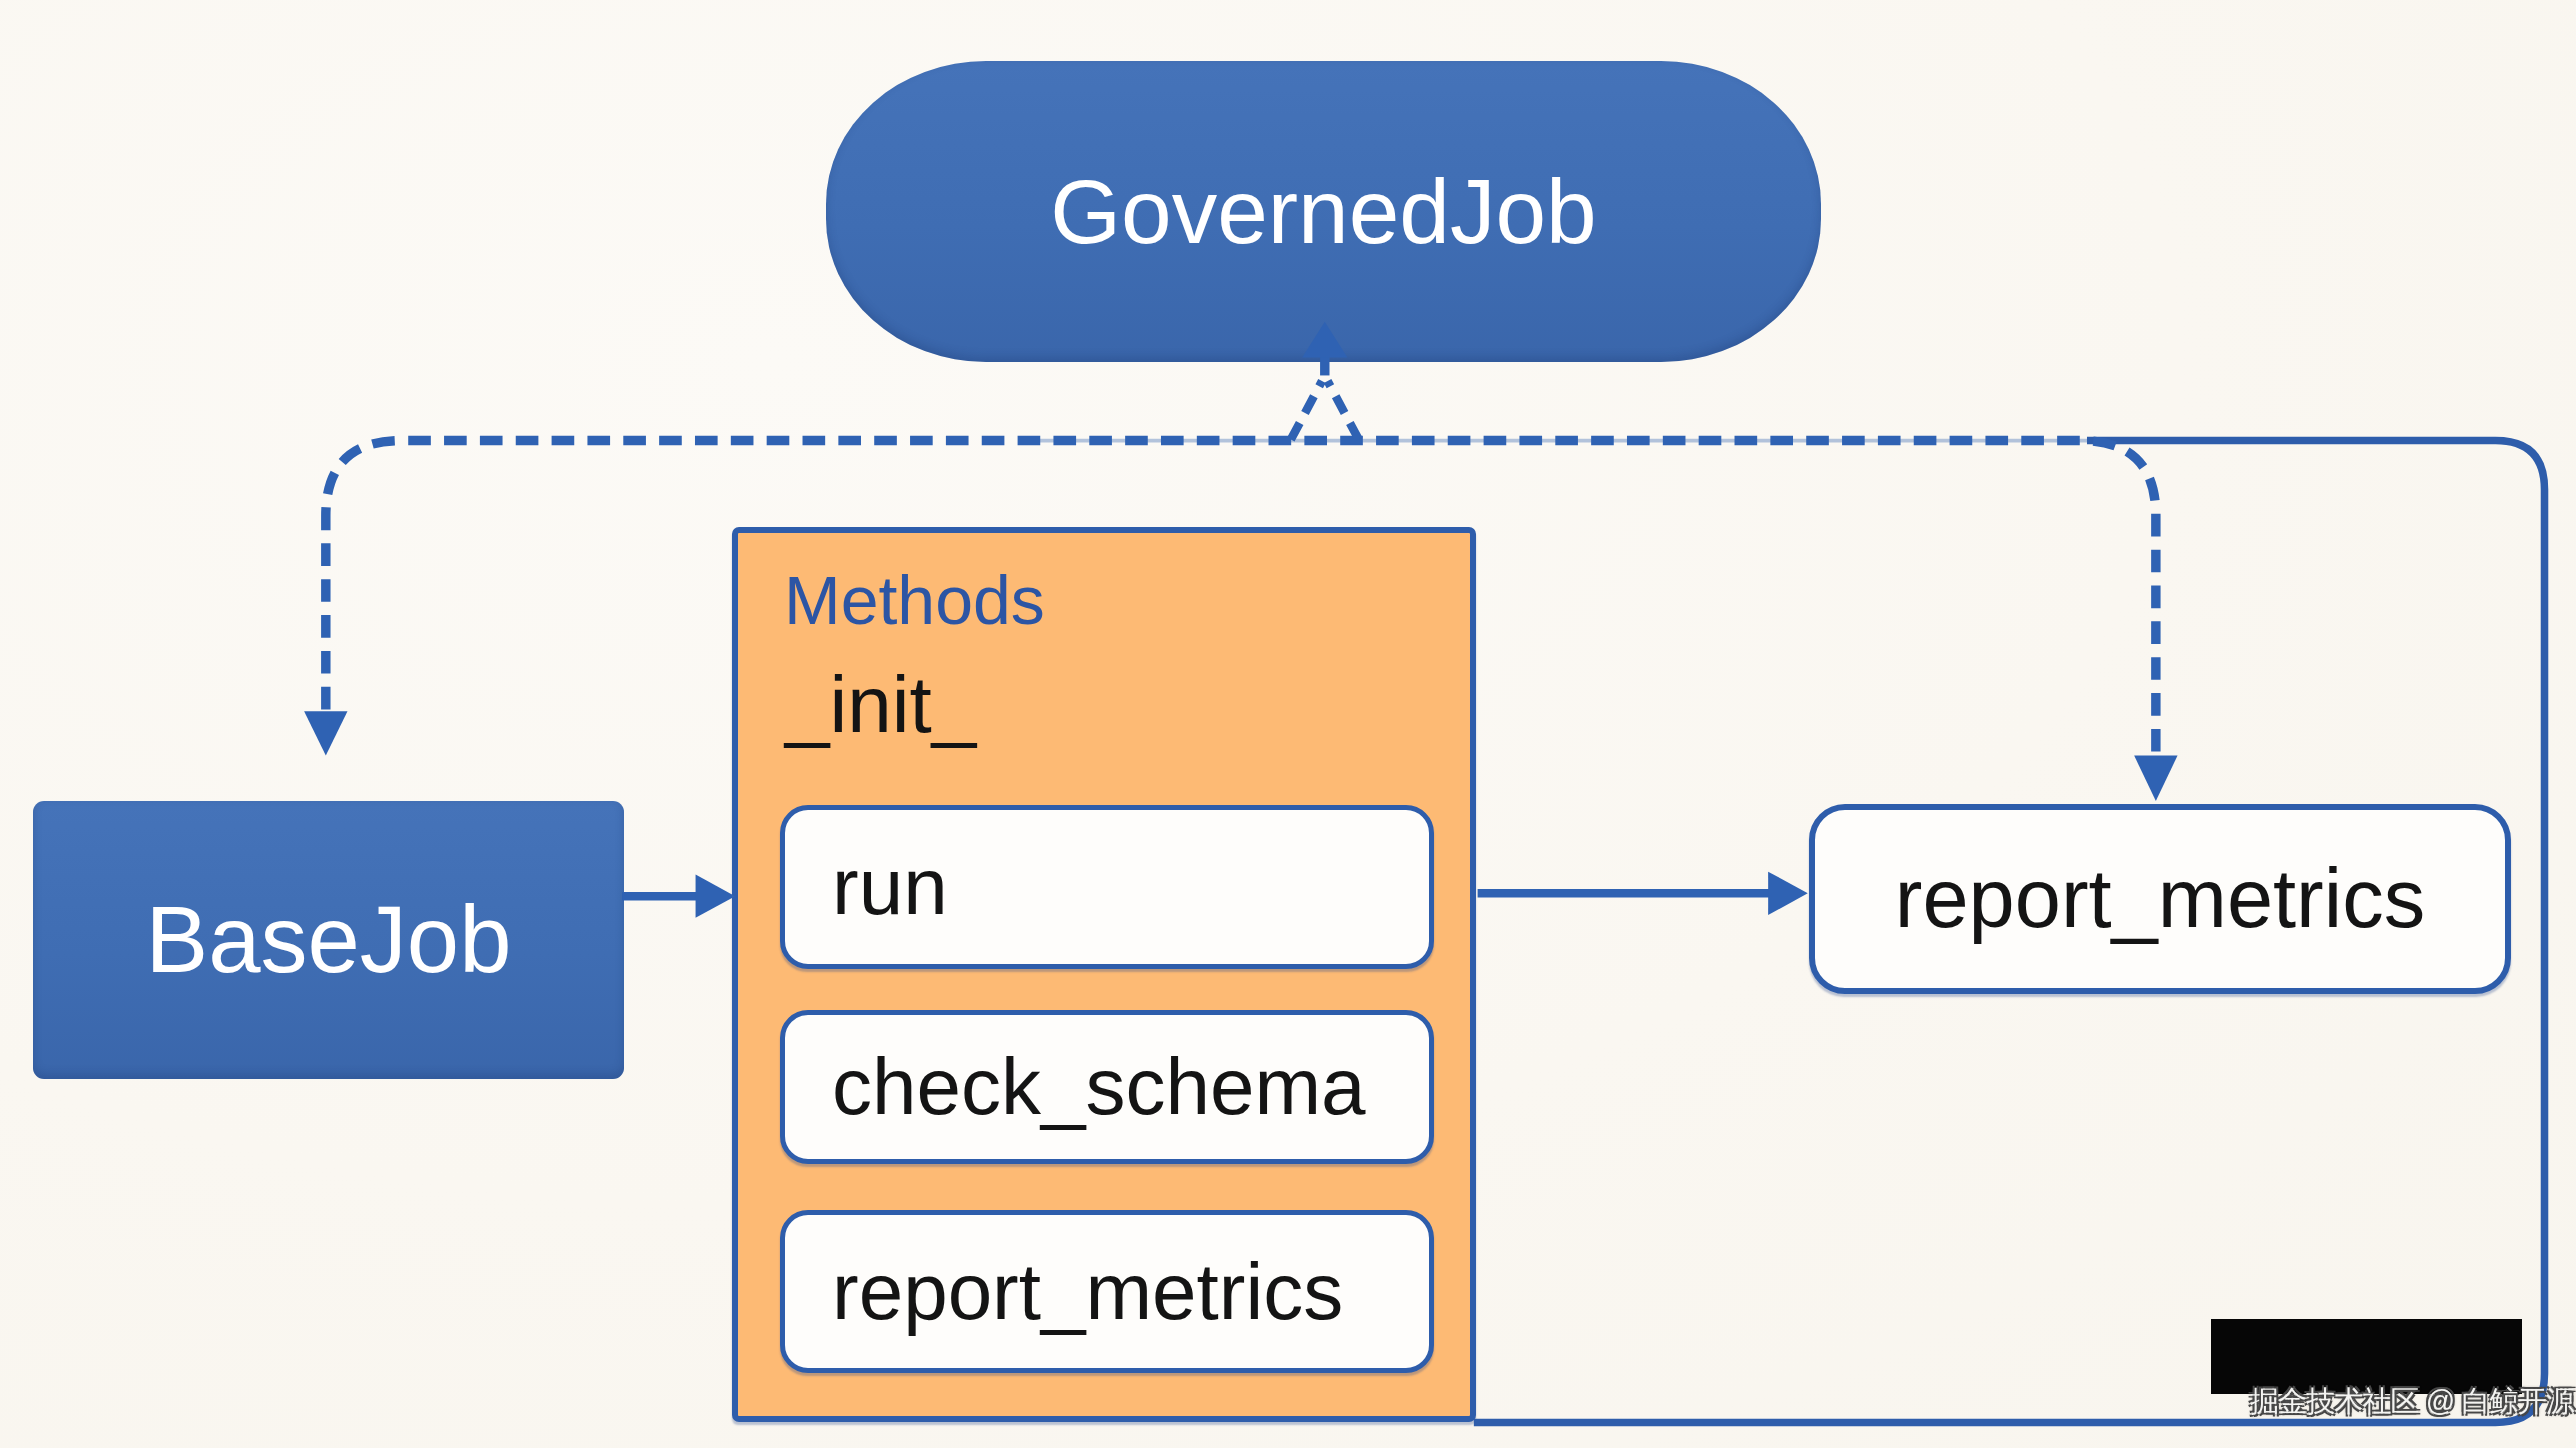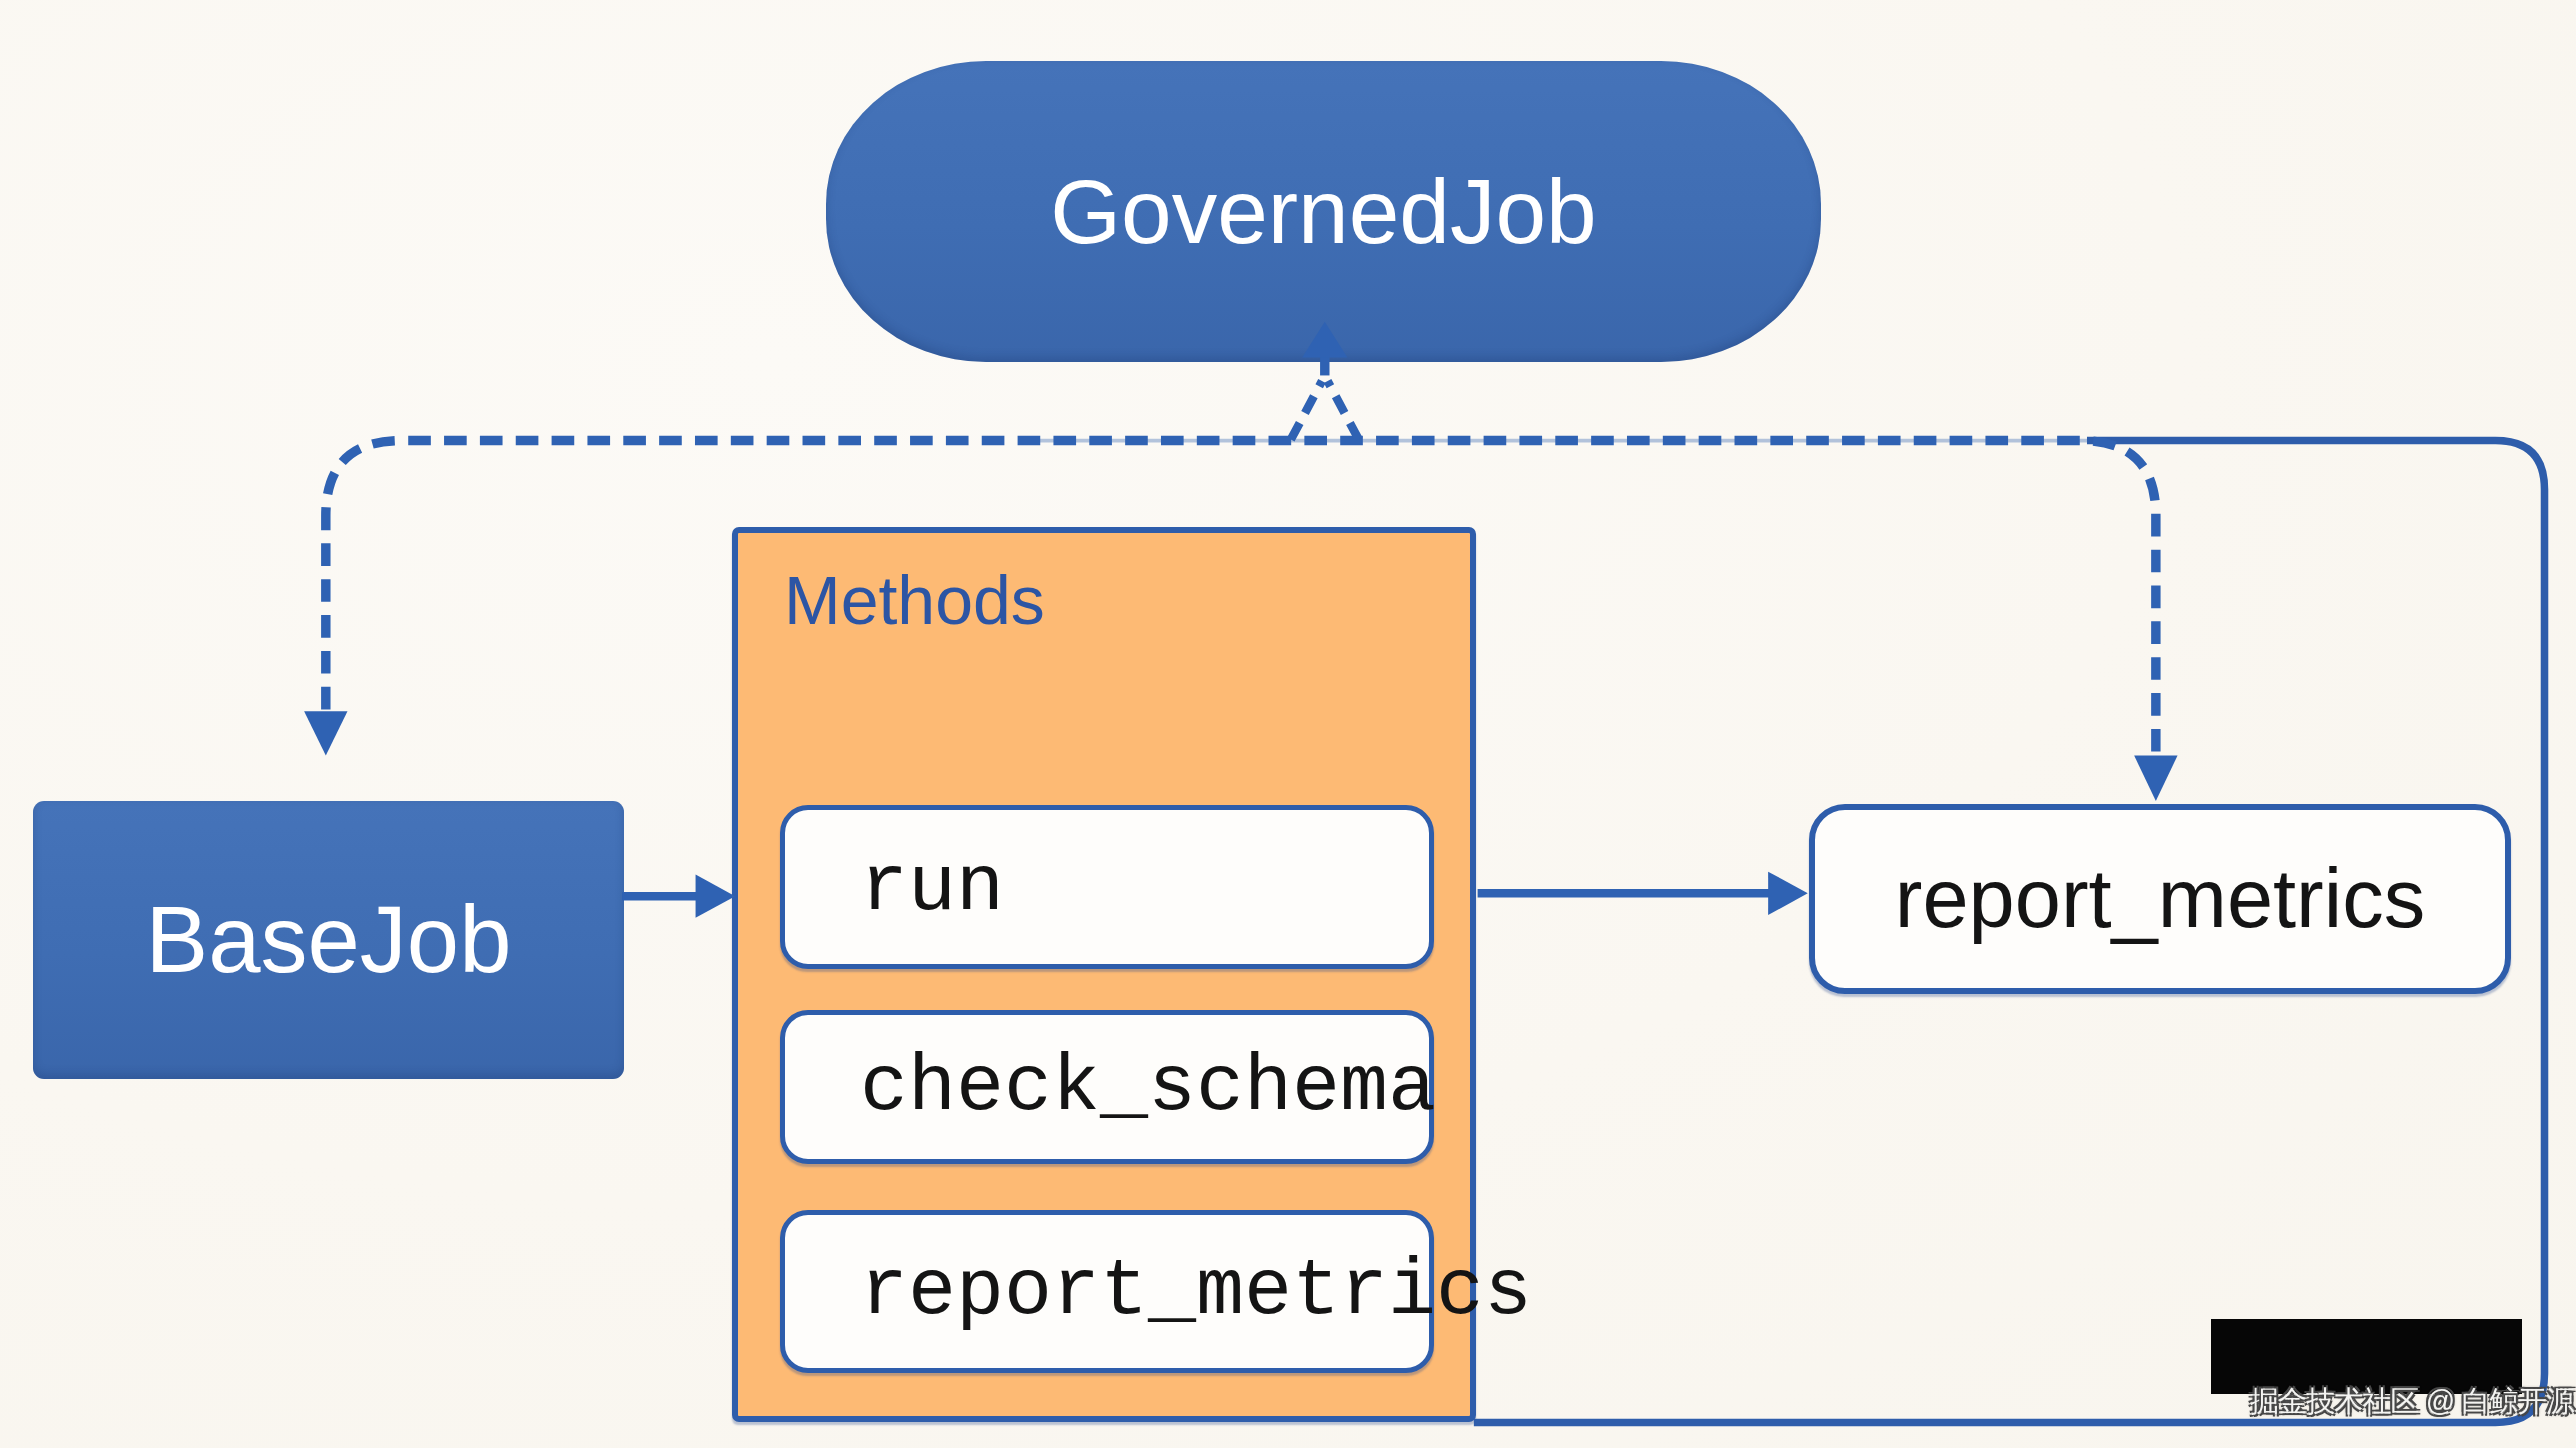--- a/index.html
+++ b/index.html
@@ -46,24 +46,23 @@
   }
   .init-label {
     position:absolute; left:47px; top:126px;
     font-size:80px; color:#141414; white-space:nowrap;
   }
   .m-item {
     position:absolute; left:42px; width:654px;
     border:5.7px solid #2e5dab; border-radius:28px;
     background:#fefdfb;
     display:flex; align-items:center;
-    padding-left:75px;
+    padding-left:47px;
     font-size:80px; color:#141414; white-space:nowrap;
     box-shadow:0 3.8px 1.9px -0.9px rgba(35,70,140,.30);
-    font-family:Liberation Mono, monospace;
   }
   .m-item-run          { top:272px; height:164px; }
   .m-item-check-schema { top:477px; height:154px;text-align:right; }
   .m-item-report       { top:677px; height:163px; }
 
   
   .report-node {
     position:absolute; left:1809px; top:804px; width:702px; height:190px;
     border:6.6px solid #2e5dab; border-radius:36px;
     background:#fefdfb;
@@ -96,20 +95,21 @@
   <div class="node node-governedjob">
     <span>GovernedJob</span>
   </div>
 
   <div class="node node-basejob">
     <span>BaseJob</span>
   </div>
 
   <div class="methods-box">
     <div class="methods-title">Methods</div>
+    <div class="init-label">_init_</div>
 
     <div class="m-item m-item-run">
       <span>run</span>
     </div>
     <div class="m-item m-item-check-schema">
       <span>check_schema</span>
     </div>
     <div class="m-item m-item-report">
       <span>report_metrics</span>
     </div>

